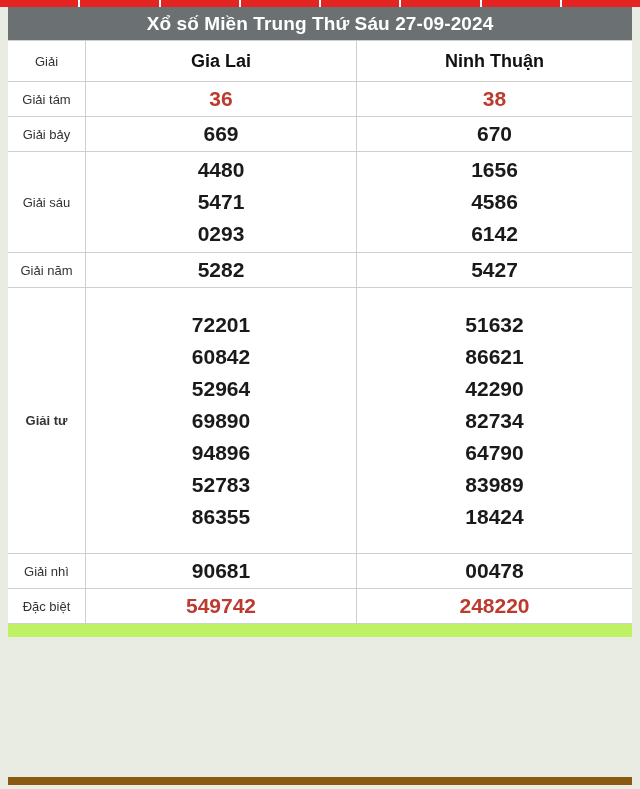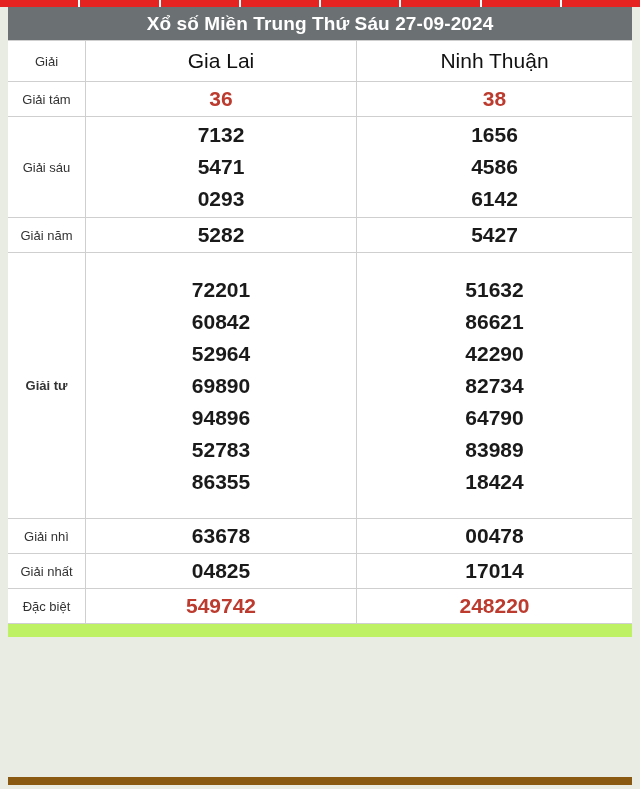--- a/index.html
+++ b/index.html
@@ -82,22 +82,22 @@
   }
   tr.head-row th:first-child { width: 77px; }
   tr.head-row th:nth-child(2) { width: 270px; }
 
   .col-prize {
     font-size: 13px;
     color: #333333;
     font-weight: normal;
   }
   .col-province {
-    font-size: 21px;
-    font-weight: normal;
+    font-size: 18px;
+    font-weight: bold;
     color: #111111;
     height: 40px;
   }
   .num-cell {
     font-size: 21px;
     font-weight: bold;
     color: #1a1a1a;
     line-height: 32px;
   }
   .num-cell .n {
@@ -153,23 +153,32 @@
           <tr>
             <td class="col-prize r-h1">Giải tám</td>
             <td class="num-cell red">
               <span class="n">36</span>
             </td>
             <td class="num-cell red">
               <span class="n">38</span>
             </td>
           </tr>
           <tr>
+            <td class="col-prize r-h1">Giải bảy</td>
+            <td class="num-cell">
+              <span class="n">669</span>
+            </td>
+            <td class="num-cell">
+              <span class="n">670</span>
+            </td>
+          </tr>
+          <tr>
             <td class="col-prize r-h3">Giải sáu</td>
             <td class="num-cell">
-              <span class="n">7132</span>
+              <span class="n">4480</span>
               <span class="n">5471</span>
               <span class="n">0293</span>
             </td>
             <td class="num-cell">
               <span class="n">1656</span>
               <span class="n">4586</span>
               <span class="n">6142</span>
             </td>
           </tr>
           <tr>
@@ -198,33 +207,24 @@
               <span class="n">42290</span>
               <span class="n">82734</span>
               <span class="n">64790</span>
               <span class="n">83989</span>
               <span class="n">18424</span>
             </td>
           </tr>
           <tr>
             <td class="col-prize r-h1">Giải nhì</td>
             <td class="num-cell">
-              <span class="n">63678</span>
+              <span class="n">90681</span>
             </td>
             <td class="num-cell">
               <span class="n">00478</span>
-            </td>
-          </tr>
-          <tr>
-            <td class="col-prize r-h1">Giải nhất</td>
-            <td class="num-cell">
-              <span class="n">04825</span>
-            </td>
-            <td class="num-cell">
-              <span class="n">17014</span>
             </td>
           </tr>
           <tr>
             <td class="col-prize r-h1">Đặc biệt</td>
             <td class="num-cell red">
               <span class="n">549742</span>
             </td>
             <td class="num-cell red">
               <span class="n">248220</span>
             </td>

